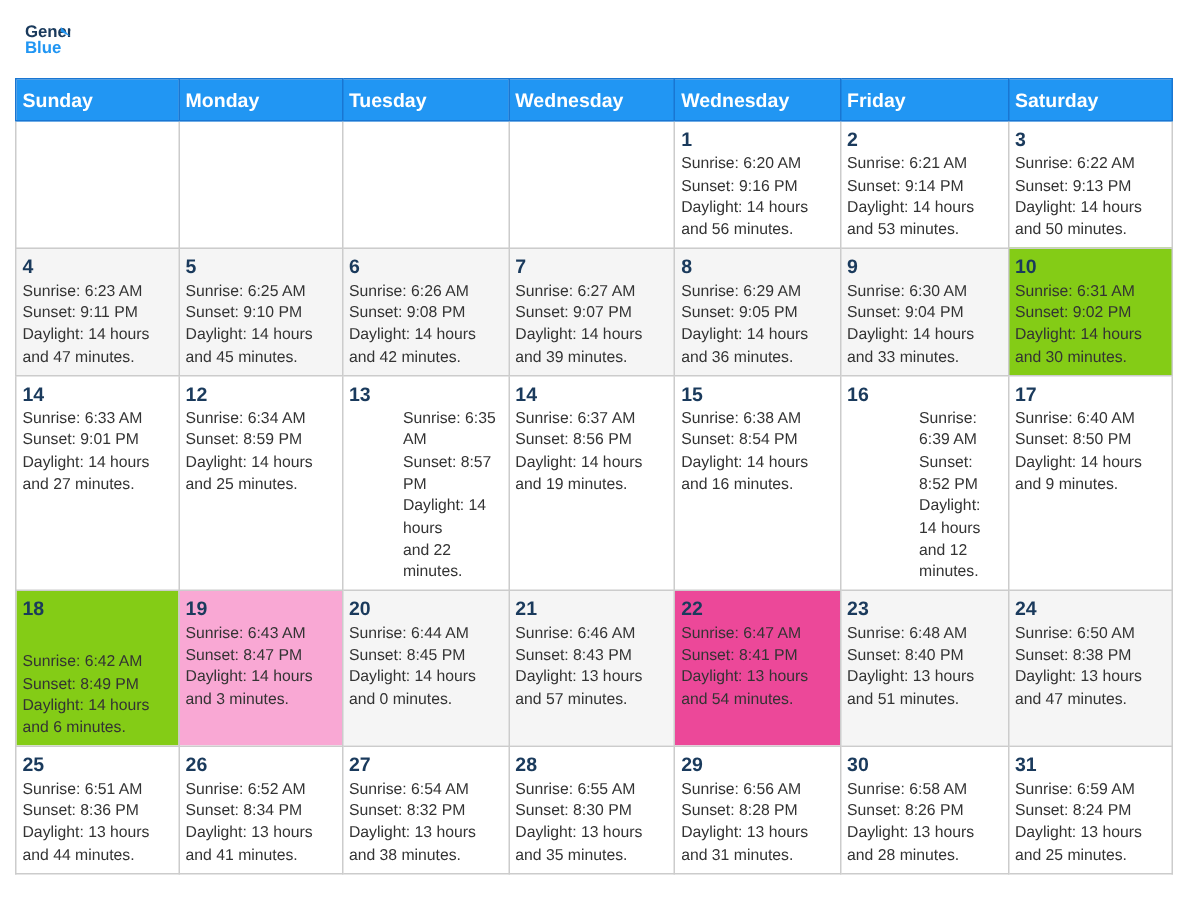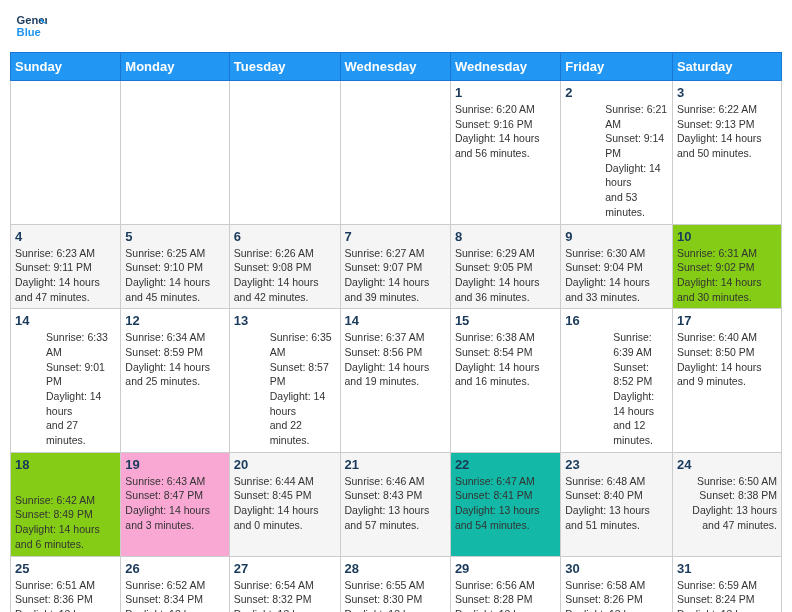--- a/index.html
+++ b/index.html
@@ -118,21 +118,21 @@
         <td class="empty-cell"></td>
         <td>
           <div class="day-num">1</div>
           <div class="day-info" style="white-space: pre-line;">Sunrise: 6:20 AM
 Sunset: 9:16 PM
 Daylight: 14 hours
 and 56 minutes.</div>
         </td>
         <td>
           <div class="day-num">2</div>
-          <div class="day-info" style="white-space: pre-line; margin-left: 40px;">Sunrise: 6:21 AM
+          <div class="day-info" style="white-space: pre-line;">Sunrise: 6:21 AM
 Sunset: 9:14 PM
 Daylight: 14 hours
 and 53 minutes.</div>
         </td>
         <td>
           <div class="day-num">3</div>
           <div class="day-info" style="white-space: pre-line;">Sunrise: 6:22 AM
 Sunset: 9:13 PM
 Daylight: 14 hours
 and 50 minutes.</div>
@@ -185,21 +185,21 @@
           <div class="day-num">10</div>
           <div class="day-info" style="white-space: pre-line;">Sunrise: 6:31 AM
 Sunset: 9:02 PM
 Daylight: 14 hours
 and 30 minutes.</div>
         </td>
       </tr>
       <tr>
         <td>
           <div class="day-num">14</div>
-          <div class="day-info" style="white-space: pre-line; margin-left: 31px;">Sunrise: 6:33 AM
+          <div class="day-info" style="white-space: pre-line;">Sunrise: 6:33 AM
 Sunset: 9:01 PM
 Daylight: 14 hours
 and 27 minutes.</div>
         </td>
         <td>
           <div class="day-num">12</div>
           <div class="day-info" style="white-space: pre-line;">Sunrise: 6:34 AM
 Sunset: 8:59 PM
 Daylight: 14 hours
 and 25 minutes.</div>
@@ -262,37 +262,37 @@
 Daylight: 14 hours
 and 0 minutes.</div>
         </td>
         <td style="background: rgb(245, 245, 245);">
           <div class="day-num">21</div>
           <div class="day-info" style="white-space: pre-line;">Sunrise: 6:46 AM
 Sunset: 8:43 PM
 Daylight: 13 hours
 and 57 minutes.</div>
         </td>
-        <td style="background: #14b8a6;">
+        <td style="background: #ec4899;">
           <div class="day-num">22</div>
           <div class="day-info" style="white-space: pre-line;">Sunrise: 6:47 AM
 Sunset: 8:41 PM
 Daylight: 13 hours
 and 54 minutes.</div>
         </td>
         <td style="background: rgb(245, 245, 245);">
           <div class="day-num">23</div>
           <div class="day-info" style="white-space: pre-line;">Sunrise: 6:48 AM
 Sunset: 8:40 PM
 Daylight: 13 hours
 and 51 minutes.</div>
         </td>
         <td style="background: rgb(245, 245, 245);">
           <div class="day-num">24</div>
-          <div class="day-info" style="white-space: pre-line; text-align: right;">Sunrise: 6:50 AM
+          <div class="day-info" style="white-space: pre-line;">Sunrise: 6:50 AM
 Sunset: 8:38 PM
 Daylight: 13 hours
 and 47 minutes.</div>
         </td>
       </tr>
       <tr>
         <td>
           <div class="day-num">25</div>
           <div class="day-info" style="white-space: pre-line;">Sunrise: 6:51 AM
 Sunset: 8:36 PM

